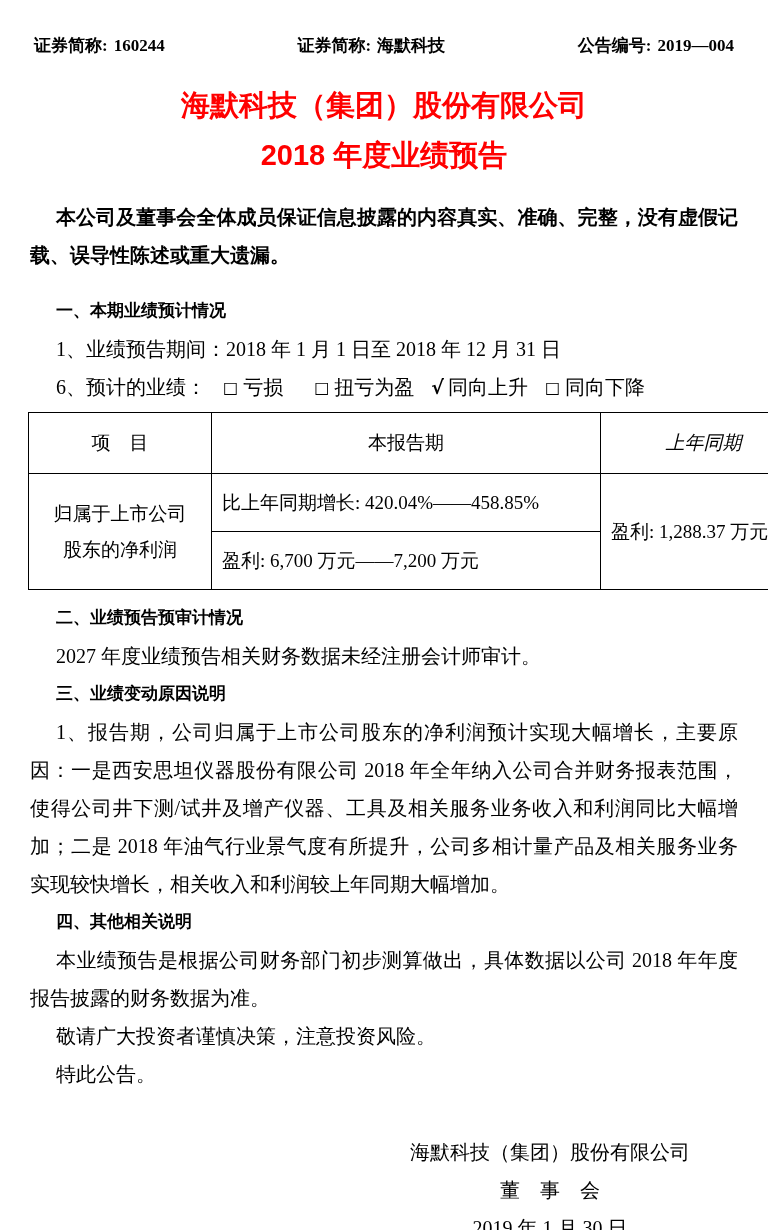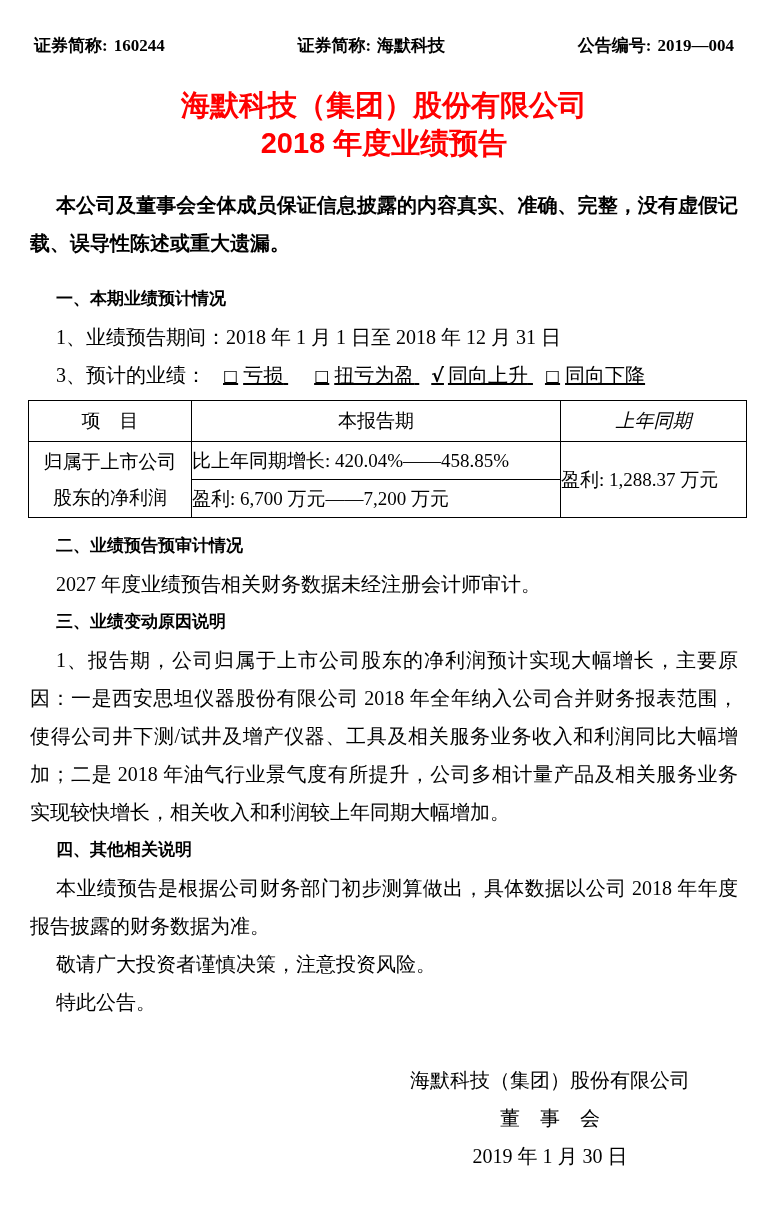--- a/index.html
+++ b/index.html
@@ -26,21 +26,21 @@
   .hdr-item .lbl{margin-right:6px;}
   .doc-title{
     text-align:center;
     font-family:"Liberation Sans","DejaVu Sans",sans-serif;
     font-weight:bold;
     font-size:29px;
     line-height:38px;
     margin:0;
   }
   .title-1{margin-top:30px;}
-  .title-2{}
+  .title-2{margin-top:12px;}
   .notice{
     margin:24px 0 0 0;
     font-size:20px;
     font-weight:bold;
     line-height:38px;
     text-align:justify;
     text-indent:26px;
   }
   .heading{
     margin:0;
@@ -53,21 +53,21 @@
   .h-s1{margin-top:18px;}
   .h-s2{margin-top:9px;}
   .para{
     margin:0;
     font-size:20px;
     line-height:38px;
     text-align:justify;
     text-indent:26px;
   }
   .opts-line{text-align:left;}
-  .opt{white-space:nowrap;margin-left:12px;text-decoration:underline;}
+  .opt{white-space:nowrap;margin-left:12px;}
   .opt:first-of-type{margin-left:4px;}
   .opt-extra-gap{margin-left:26px;}
   .box-glyph{
     font-family:"DejaVu Sans",sans-serif;
     font-size:16px;
     margin-right:5px;
     position:relative;
     top:-1px;
   }
   .check-glyph{
@@ -79,21 +79,21 @@
   table.forecast{
     border-collapse:collapse;
     margin:4px 0 0 -2px;
     width:715px;
     table-layout:fixed;
     font-size:19px;
   }
   table.forecast td, table.forecast th{
     border:1.5px solid #000000;
     font-weight:normal;
-    padding:0;
+    padding:10px;
     vertical-align:middle;
   }
   .col-item{width:162px;}
   .col-cur{width:368px;}
   .col-prior{width:185px;font-style:italic;}
   tr.t-head th{height:40px;text-align:center;}
   td.cell-mid{height:37px;text-align:left;padding-left:16px;}
   td.cell-label{text-align:center;line-height:36px;}
   td.cell-prior{text-align:left;padding-left:14px;}
   .footer{
@@ -124,21 +124,21 @@
 
   <h1 class="doc-title title-1" style="color: rgb(255, 0, 0);">海默科技（集团）股份有限公司</h1>
   <h2 class="doc-title title-2" style="color: rgb(255, 0, 0);">2018 年度业绩预告</h2>
 
   <p class="notice">本公司及董事会全体成员保证信息披露的内容真实、准确、完整，没有虚假记载、误导性陈述或重大遗漏。</p>
 
   <p class="heading h-s1">一、本期业绩预计情况</p>
   <p class="para">1、业绩预告期间：2018 年 1 月 1 日至 2018 年 12 月 31 日</p>
 
   <p class="para opts-line">
-    <span>3、预计的业绩：</span>
+    <span>6、预计的业绩：</span>
     <span class="opt">
       <span class="box-glyph">□</span><span>亏损</span>
     </span>
     <span class="opt opt-extra-gap">
       <span class="box-glyph">□</span><span>扭亏为盈</span>
     </span>
     <span class="opt">
       <span class="check-glyph">√</span><span>同向上升</span>
     </span>
     <span class="opt">

